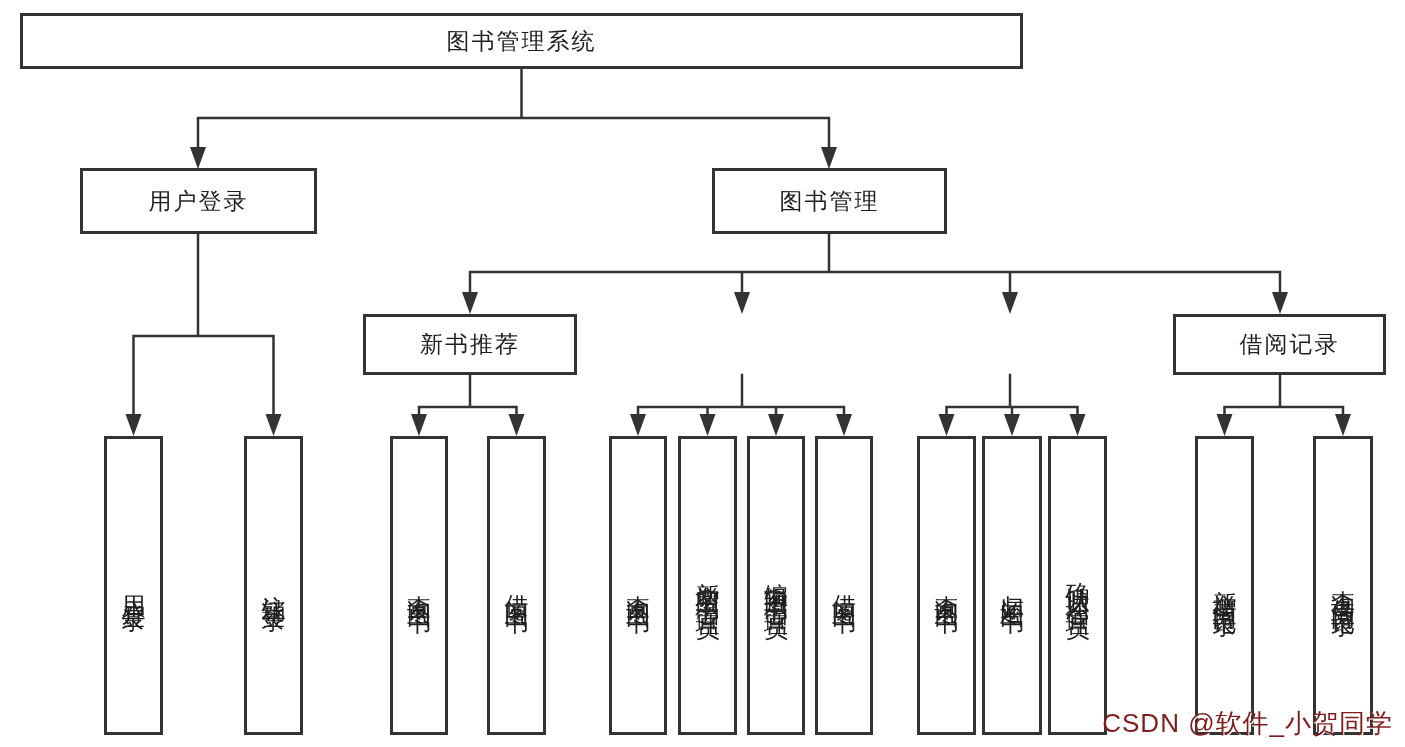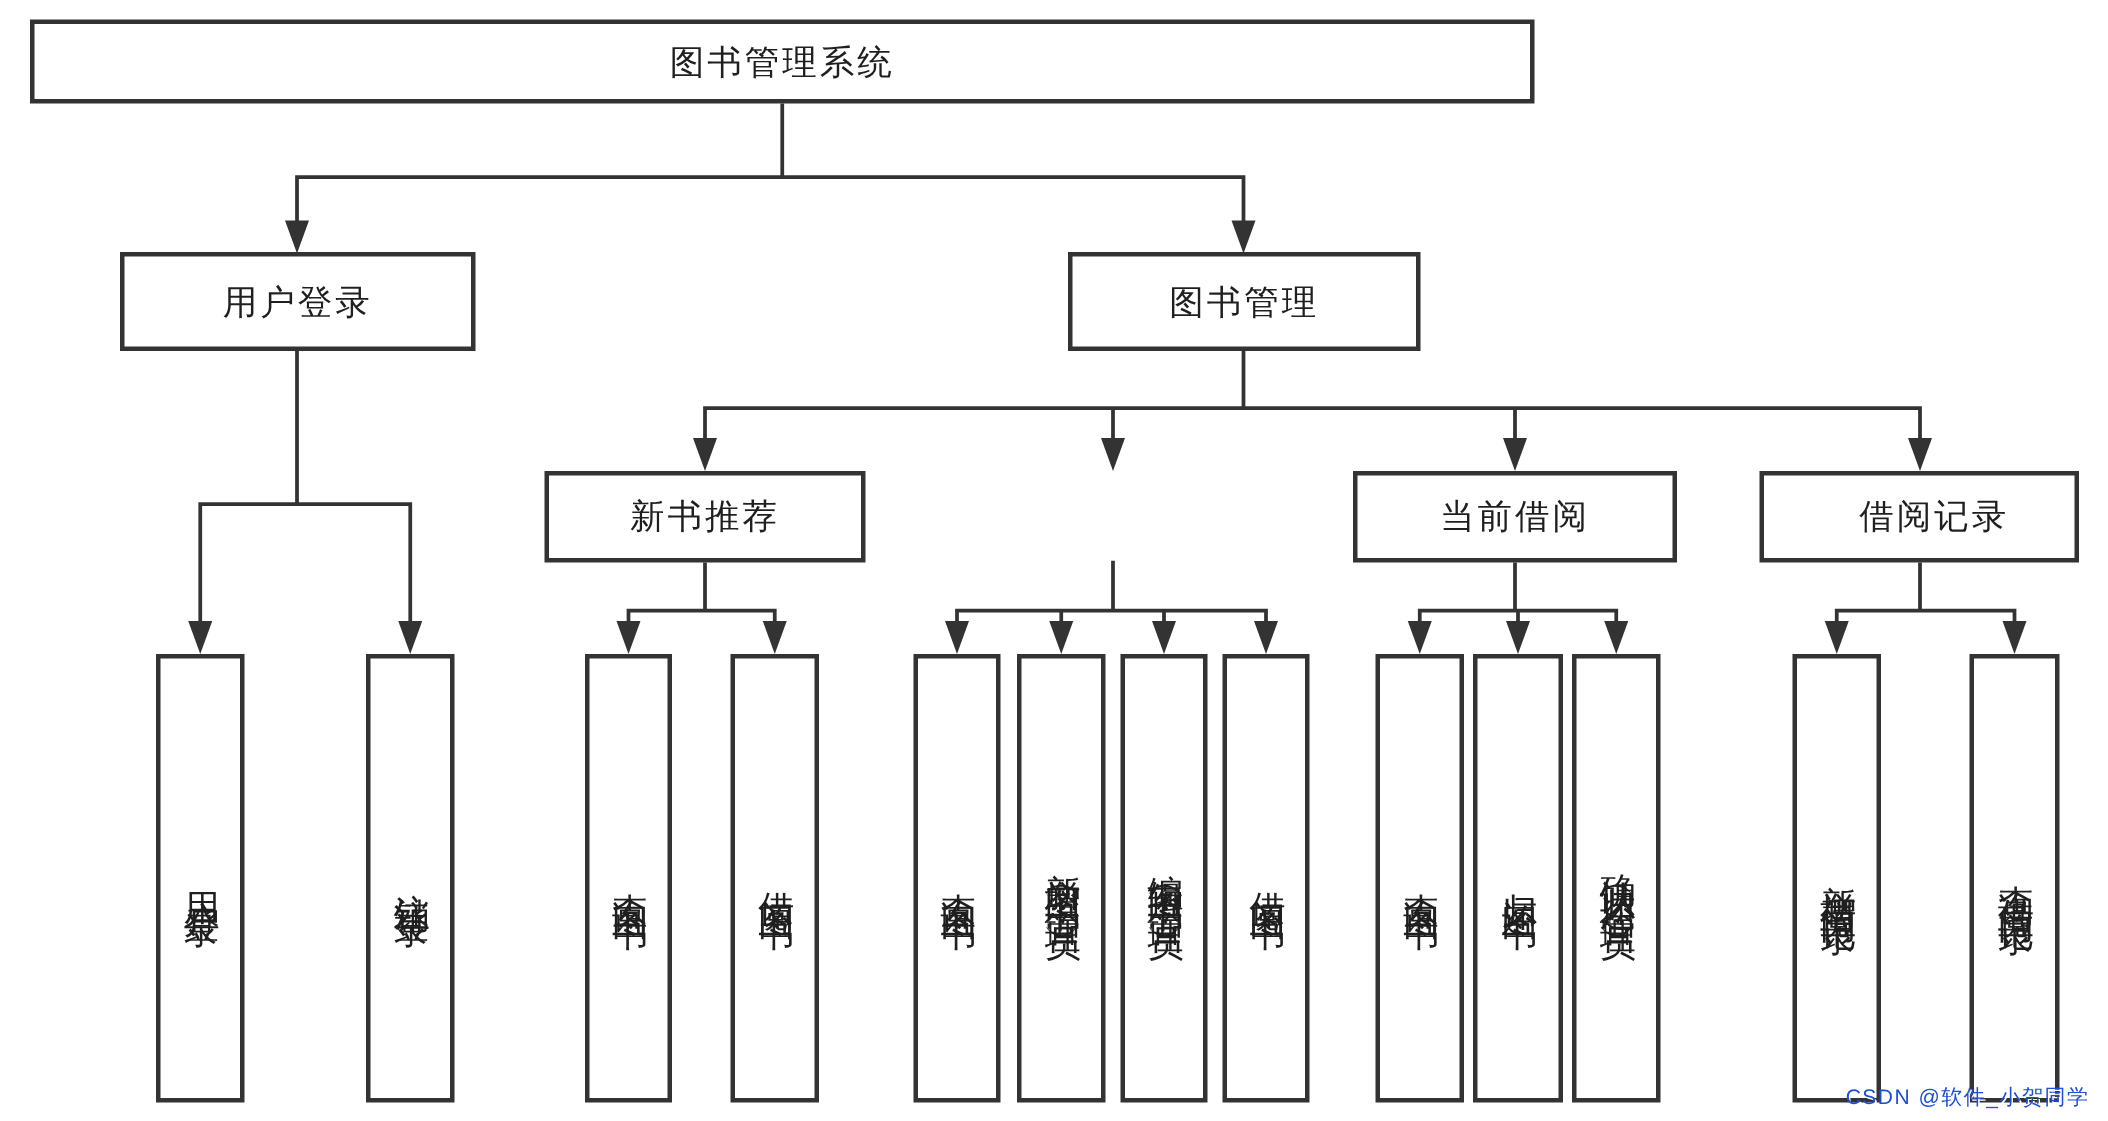--- a/index.html
+++ b/index.html
@@ -47,23 +47,23 @@
   .n-g1a{left:104px;width:59px;}  .n-g1b{left:244px;width:59px;}
   .n-g2a{left:390px;width:58px;}  .n-g2b{left:487px;width:59px;}
   .n-g3a{left:609px;width:58px;}  .n-g3b{left:678px;width:59px;}
   .n-g3c{left:747px;width:58px;}  .n-g3d{left:815px;width:58px;}
   .n-g4a{left:917px;width:59px;}  .n-g4b{left:982px;width:60px;}
   .n-g4c{left:1048px;width:59px;}
   .n-g5a{left:1195px;width:59px;} .n-g5b{left:1313px;width:60px;}
   .watermark{
     position:absolute;
     right:12px;bottom:6px;
-    font-size:14px;
+    font-size:26px;
     letter-spacing:1px;
-    color:#1d4ed8;
+    color:#7f1d1d;
     text-shadow:1px 1px 0 #ffffff;
     z-index:3;
   }
 </style>
 </head>
 <body>
 
 <div class="canvas">
 
   <svg class="wires" width="1405" height="747" viewBox="0 0 1405 747" fill="none" stroke="#333333" stroke-width="2.5" stroke-linecap="square">
@@ -123,23 +123,20 @@
   <div class="node n-l2a">
     <span>用户登录</span>
   </div>
   <div class="node n-l2b">
     <span>图书管理</span>
   </div>
 
   <div class="node n-l3a">
     <span>新书推荐</span>
   </div>
-  <div class="node n-l3c">
-    <span>当前借阅</span>
-  </div>
   <div class="node n-l3d">
     <span>借阅记录</span>
   </div>
 
   <div class="node leaf n-g1a">
     <span class="vtext">用户登录</span>
   </div>
   <div class="node leaf n-g1b">
     <span class="vtext">注销登录</span>
   </div>

